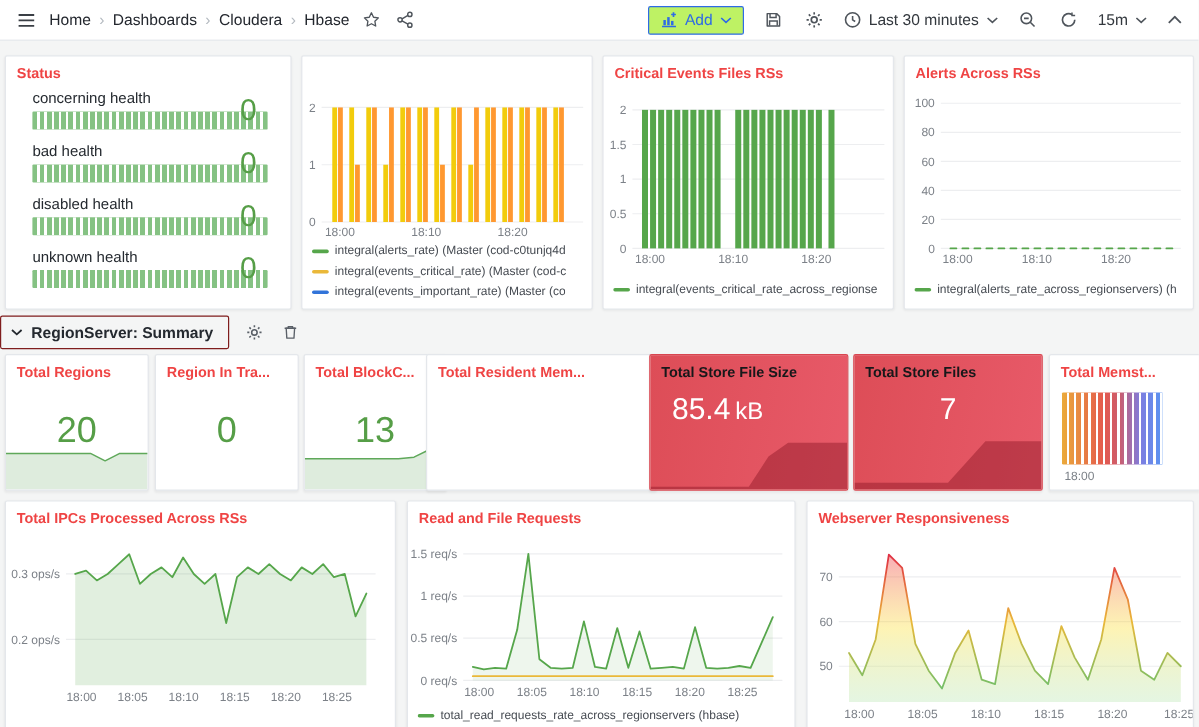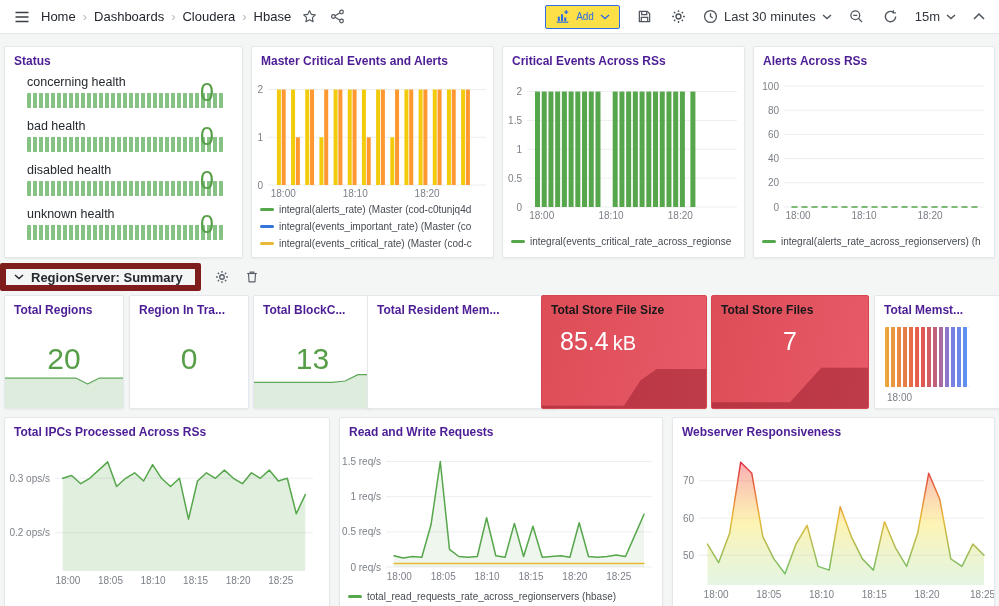--- a/index.html
+++ b/index.html
@@ -7,27 +7,27 @@
        font-family:"Liberation Sans",sans-serif;color:#24292f;-webkit-font-smoothing:antialiased}
   svg{display:block}
   
   .topnav{position:absolute;top:0;left:0;right:0;height:34px;background:#fff;border-bottom:1px solid #e3e6ea;
           display:flex;align-items:center;padding:0 12px;gap:9px;z-index:10;box-sizing:border-box}
   .iconbtn{background:none;border:none;padding:2px;margin:0;cursor:pointer;display:flex;align-items:center;color:#4f555c}
   .crumbs{display:flex;align-items:flex-start;gap:7px;font-size:13px}
   .crumb{color:#23272e;text-decoration:none;cursor:pointer}
   .sep{color:#b4bac0;font-size:13px}
   .navright{margin-left:auto;display:flex;align-items:center;gap:15px}
-  .addbtn{display:flex;align-items:center;gap:6px;height:24px;padding:0 9px;background:#fde047;
-          border:1px solid #2e6be6;border-radius:2px;color:#2e6be6;font-size:10px;font-weight:500;cursor:pointer}
+  .addbtn{display:flex;align-items:center;gap:6px;height:24px;padding:0 9px;background:#bef264;
+          border:1px solid #2e6be6;border-radius:2px;color:#2e6be6;font-size:13px;font-weight:500;cursor:pointer}
   .timepick,.interval{display:flex;align-items:center;gap:6px;font-size:13px;color:#33383e;cursor:pointer;background:none;border:none;padding:0}
   
   .panel{position:absolute;background:#fff;border:1px solid #e4e7eb;border-radius:2px;
          box-shadow:0 1px 2px rgba(24,26,27,.05);box-sizing:border-box;overflow:hidden}
-  .ptitle{margin:0;padding:7px 9px 3px;font-size:12px;font-weight:600;color:#4c1d95;white-space:nowrap;overflow:hidden;cursor:pointer}
+  .ptitle{margin:0;padding:7px 9px 3px;font-size:12px;font-weight:600;color:#ef4444;white-space:nowrap;overflow:hidden;cursor:pointer}
   .chart{position:absolute}
   .tick{font-size:10px;fill:#7c8188}
   .legend{position:absolute;left:8px;right:5px}
   .litem{display:flex;align-items:center;gap:5px;height:17px;font-size:10px;color:#464b52;overflow:hidden;white-space:nowrap;cursor:pointer}
   .lmark{flex:none;width:14px;height:3px;border-radius:2px;background:#999}
   .ltext{overflow:hidden;text-overflow:ellipsis}
   
   .srow{position:relative;margin:4px 22px 11px}
   .slabel{font-size:12.5px;color:#24292f;margin-bottom:4px}
   .ledh{height:15px;width:196px;border-radius:1px;background:#85c283;position:relative;overflow:hidden}
@@ -46,21 +46,21 @@
   .residentwrap{display:flex;align-items:center;gap:9px;padding:7px 8px 0 10px}
   .ledv{width:110px;height:72px;border-radius:1px;position:relative;overflow:hidden;
         background:linear-gradient(90deg,#8fc873 0%,#bfce63 35%,#e0c94f 58%,#e89a4c 78%,#e2574c 95%)}
   .residentval{font-size:10px;color:#d64545;font-weight:600;white-space:nowrap}
   .memgauge{margin:7px 0 0 10px;width:84px;height:60px;position:relative;overflow:hidden;border-radius:1px;
         background:linear-gradient(90deg,#ebaa3a 0%,#e4584d 42%,#c95e72 58%,#7d7de0 78%,#5794f2 100%)}
   .memx{font-size:10px;color:#7b8087;margin:5px 0 0 12px}
   
   .rowhdr{position:absolute;top:262px;left:0;right:4px;height:30px;display:flex;align-items:center;gap:12px}
   .rowtoggle{display:flex;align-items:center;gap:7px;height:28px;padding:0 12px 0 8px;background:transparent;
-             border:6px solid #7f1d1d;border-radius:2px;font-family:inherit;font-size:13px;font-weight:700;color:#24292f;cursor:pointer}
+             border:1px solid #7f1d1d;border-radius:2px;font-family:inherit;font-size:13px;font-weight:700;color:#24292f;cursor:pointer}
 </style>
 </head>
 <body>
 
 <nav class="topnav">
   <button class="iconbtn">
     <svg viewBox="0 0 16 16" width="16" height="16">
         <path d="M1.5 3.5h13M1.5 8h13M1.5 12.5h13" stroke="#3a3f45" stroke-width="1.5"></path>
       </svg>
   </button>
@@ -186,21 +186,20 @@
     </div>
     <div class="srow">
       <div class="slabel">unknown health</div>
       <div class="ledh stripe"></div>
       <div class="sval">0</div>
     </div>
   </div>
 </section>
 
 <section class="panel" style="left:251px;top:46px;width:243px;height:212px">
-  <h2 class="ptitle">Master Critical Events and Alerts</h2>
   <div class="chart" style="left:0;top:25px;width:241px;height:128px">
       <svg width="241" height="128">
         <defs></defs>
         <line x1="16" x2="234" y1="113" y2="113" stroke="#edeef0"></line>
         <text x="11" y="116.5" text-anchor="end" class="tick">0</text>
         <line x1="16" x2="234" y1="65.27272727272728" y2="65.27272727272728" stroke="#edeef0"></line>
         <text x="11" y="68.77272727272728" text-anchor="end" class="tick">1</text>
         <line x1="16" x2="234" y1="17.545454545454547" y2="17.545454545454547" stroke="#edeef0"></line>
         <text x="11" y="21.045454545454547" text-anchor="end" class="tick">2</text>
         <text x="31.26" y="125" text-anchor="middle" class="tick">18:00</text>
@@ -235,32 +234,32 @@
         <rect x="199.736" y="17.545454545454547" width="4" height="95.45454545454545" fill="#FF9830"></rect>
         <rect x="213.906" y="17.545454545454547" width="4" height="95.45454545454545" fill="#FF9830"></rect>
       </svg>
     </div>
   <div class="legend" style="top:154px">
     <div class="litem">
       <span class="lmark" style="background: rgb(86, 166, 75);"></span>
       <span class="ltext">integral(alerts_rate) (Master (cod-c0tunjq4d</span>
     </div>
     <div class="litem">
+      <span class="lmark" style="background: rgb(234, 184, 57);"></span>
+      <span class="ltext">integral(events_critical_rate) (Master (cod-c</span>
+    </div>
+    <div class="litem">
       <span class="lmark" style="background: rgb(50, 116, 217);"></span>
       <span class="ltext">integral(events_important_rate) (Master (co</span>
     </div>
-    <div class="litem">
-      <span class="lmark" style="background: rgb(234, 184, 57);"></span>
-      <span class="ltext">integral(events_critical_rate) (Master (cod-c</span>
-    </div>
   </div>
 </section>
 
 <section class="panel" style="left:502px;top:46px;width:243px;height:212px">
-  <h2 class="ptitle">Critical Events Across RSs</h2>
+  <h2 class="ptitle">Critical Events Files RSs</h2>
   <div class="chart" style="left:0;top:25px;width:241px;height:150px">
       <svg width="241" height="150">
         <defs></defs>
         <line x1="24" x2="234" y1="135" y2="135" stroke="#edeef0"></line>
         <text x="19" y="138.5" text-anchor="end" class="tick">0</text>
         <line x1="24" x2="234" y1="106.13636363636364" y2="106.13636363636364" stroke="#edeef0"></line>
         <text x="19" y="109.63636363636364" text-anchor="end" class="tick">0.5</text>
         <line x1="24" x2="234" y1="77.27272727272728" y2="77.27272727272728" stroke="#edeef0"></line>
         <text x="19" y="80.77272727272728" text-anchor="end" class="tick">1</text>
         <line x1="24" x2="234" y1="48.40909090909092" y2="48.40909090909092" stroke="#edeef0"></line>
@@ -381,21 +380,21 @@
   <div class="bignum">13</div>
   <div class="chart spark" style="height:38px">
       <svg width="117" height="38">
         <defs></defs>
         <polygon points="0.0,12.3 13.0,12.3 26.0,12.3 39.0,12.3 52.0,12.3 65.0,12.3 78.0,12.3 91.0,11.0 104.0,4.6 117.0,4.6 117.0,38.0 0.0,38.0" fill="rgba(105,167,101,0.22)"></polygon>
         <polyline points="0.0,12.3 13.0,12.3 26.0,12.3 39.0,12.3 52.0,12.3 65.0,12.3 78.0,12.3 91.0,11.0 104.0,4.6 117.0,4.6" fill="none" stroke="#5fa85a" stroke-width="1.25" stroke-linejoin="round" stroke-linecap="round"></polyline>
       </svg>
     </div>
 </section>
 
-<section class="panel" style="left:367px;top:295px;width:192px;height:114px">
+<section class="panel" style="left:355px;top:295px;width:192px;height:114px">
   <h2 class="ptitle">Total Resident Mem...</h2>
 </section>
 
 <section class="panel red" style="left:541px;top:295px;width:166px;height:114px">
   <h2 class="ptitle">Total Store File Size</h2>
   <div class="redval">
     <span class="v">85.4</span><span class="u">kB</span>
   </div>
   <div class="chart spark" style="height:48px">
       <svg width="164" height="48">
@@ -439,21 +438,21 @@
         <text x="190.61" y="141" text-anchor="middle" class="tick">18:15</text>
         <text x="233.17999999999998" y="141" text-anchor="middle" class="tick">18:20</text>
         <text x="275.75" y="141" text-anchor="middle" class="tick">18:25</text>
         <polygon points="57.7,35.3 66.7,32.5 75.7,40.7 84.7,35.3 93.7,27.1 102.7,18.9 111.6,43.5 120.6,35.3 129.6,29.8 138.6,38.0 147.6,21.6 156.5,35.3 165.5,43.5 174.5,35.3 183.5,76.2 192.5,38.0 201.5,29.8 210.4,35.3 219.4,27.1 228.4,35.3 237.4,40.7 246.4,29.8 255.3,35.3 264.3,27.1 273.3,38.0 282.3,35.3 291.3,70.7 300.3,51.6 300.3,128.0 57.7,128.0" fill="rgba(86,166,75,0.18)"></polygon>
         <polyline points="57.7,35.3 66.7,32.5 75.7,40.7 84.7,35.3 93.7,27.1 102.7,18.9 111.6,43.5 120.6,35.3 129.6,29.8 138.6,38.0 147.6,21.6 156.5,35.3 165.5,43.5 174.5,35.3 183.5,76.2 192.5,38.0 201.5,29.8 210.4,35.3 219.4,27.1 228.4,35.3 237.4,40.7 246.4,29.8 255.3,35.3 264.3,27.1 273.3,38.0 282.3,35.3 291.3,70.7 300.3,51.6" fill="none" stroke="#56A64B" stroke-width="1.5" stroke-linejoin="round" stroke-linecap="round"></polyline>
       </svg>
     </div>
 </section>
 
 <section class="panel" style="left:339px;top:417px;width:324px;height:195px">
-  <h2 class="ptitle">Read and Write Requests</h2>
+  <h2 class="ptitle">Read and File Requests</h2>
   <div class="chart" style="left:0;top:25px;width:322px;height:140px">
       <svg width="322" height="140">
         <defs></defs>
         <line x1="46" x2="312" y1="124" y2="124" stroke="#edeef0"></line>
         <text x="41" y="127.5" text-anchor="end" class="tick">0 req/s</text>
         <line x1="46" x2="312" y1="88.84848484848484" y2="88.84848484848484" stroke="#edeef0"></line>
         <text x="41" y="92.34848484848484" text-anchor="end" class="tick">0.5 req/s</text>
         <line x1="46" x2="312" y1="53.69696969696969" y2="53.69696969696969" stroke="#edeef0"></line>
         <text x="41" y="57.19696969696969" text-anchor="end" class="tick">1 req/s</text>
         <line x1="46" x2="312" y1="18.545454545454533" y2="18.545454545454533" stroke="#edeef0"></line>

